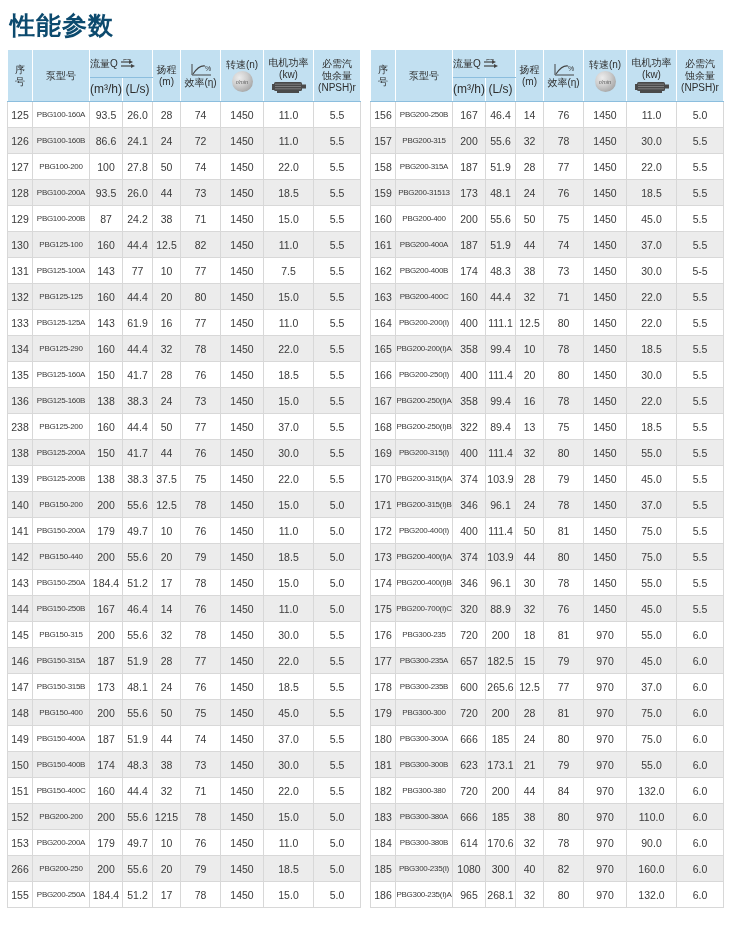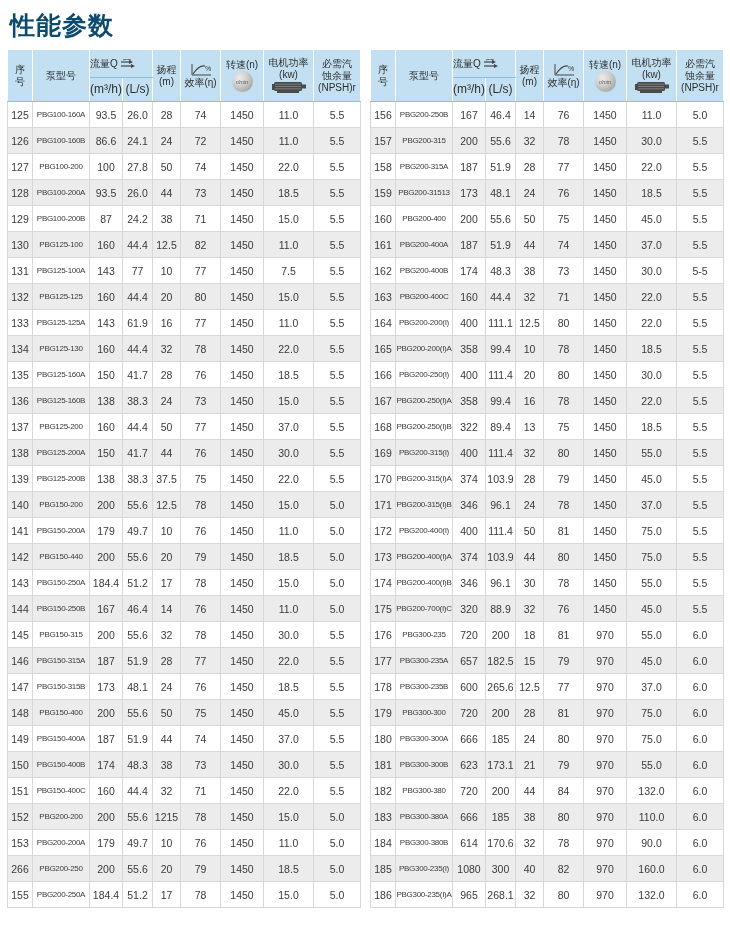--- a/index.html
+++ b/index.html
@@ -221,21 +221,21 @@
             <td class="col2">143</td>
             <td class="col3">61.9</td>
             <td class="col4">16</td>
             <td class="col5">77</td>
             <td class="col6">1450</td>
             <td class="col7">11.0</td>
             <td class="col8">5.5</td>
           </tr>
           <tr>
             <td class="col0">134</td>
-            <td class="col1">PBG125-130</td>
+            <td class="col1">PBG125-290</td>
             <td class="col2">160</td>
             <td class="col3">44.4</td>
             <td class="col4">32</td>
             <td class="col5">78</td>
             <td class="col6">1450</td>
             <td class="col7">22.0</td>
             <td class="col8">5.5</td>
           </tr>
           <tr>
             <td class="col0">135</td>
@@ -253,21 +253,21 @@
             <td class="col1">PBG125-160B</td>
             <td class="col2">138</td>
             <td class="col3">38.3</td>
             <td class="col4">24</td>
             <td class="col5">73</td>
             <td class="col6">1450</td>
             <td class="col7">15.0</td>
             <td class="col8">5.5</td>
           </tr>
           <tr>
-            <td class="col0">137</td>
+            <td class="col0">238</td>
             <td class="col1">PBG125-200</td>
             <td class="col2">160</td>
             <td class="col3">44.4</td>
             <td class="col4">50</td>
             <td class="col5">77</td>
             <td class="col6">1450</td>
             <td class="col7">37.0</td>
             <td class="col8">5.5</td>
           </tr>
           <tr>

